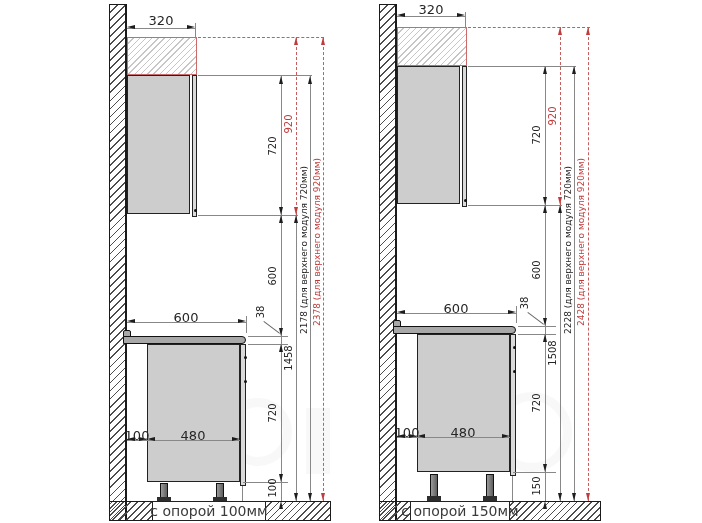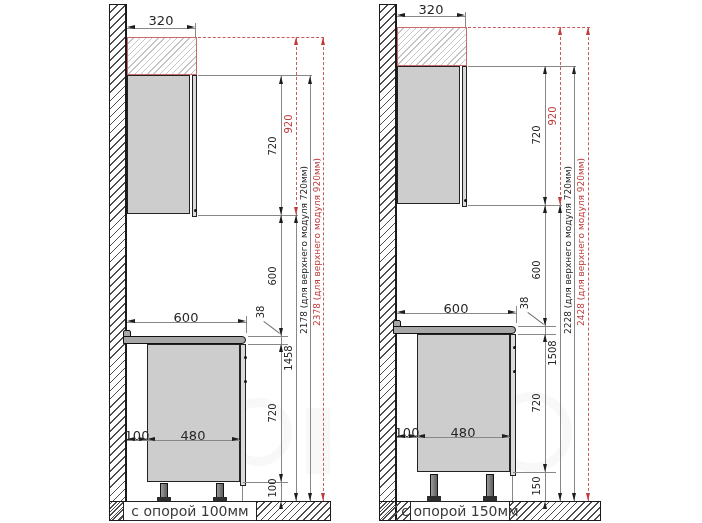--- a/index.html
+++ b/index.html
@@ -125,21 +125,21 @@
     <div class="vt" style="left:261px;top:312px">38</div>
     <div class="leader" style="left:264px;top:321px"></div>
     <div class="vt" style="left:289px;top:358px">1458</div>
     <div class="vt sm" style="left:304px;top:250px">2178 (для верхнего модуля 720мм)</div>
     <div class="vt sm rdt" style="left:317px;top:242px">2378 (для верхнего модуля 920мм)</div>
     <div class="vt" style="left:273px;top:413px">720</div>
     <div class="vt" style="left:273px;top:488px">100</div>
     <div class="ht" style="left:186px;top:311px">600</div>
     <div class="ht" style="left:137px;top:429px">100</div>
     <div class="ht" style="left:193px;top:429px">480</div>
-    <div class="box" style="left:123px;top:501px;width:134px;height:20px">с опорой 100мм</div>
+    <div class="box" style="left:152px;top:501px;width:114px;height:20px">с опорой 100мм</div>
   </div>
 
   <div>
     <div class="shape hatch-wall" style="left:379px;top:4px;width:18px;height:517px"></div>
     <div class="shape hatch-floor" style="left:379px;top:501px;width:222px;height:20px"></div>
     <div class="shape hatch-zone" style="left:397px;top:27px;width:70px;height:39px"></div>
 
     <div class="shape fill" style="left:397px;top:66px;width:63px;height:138px"></div>
     <div class="shape door" style="left:462px;top:66px;width:5px;height:141px"></div>
     <div class="knob" style="left:464px;top:199px"></div>

